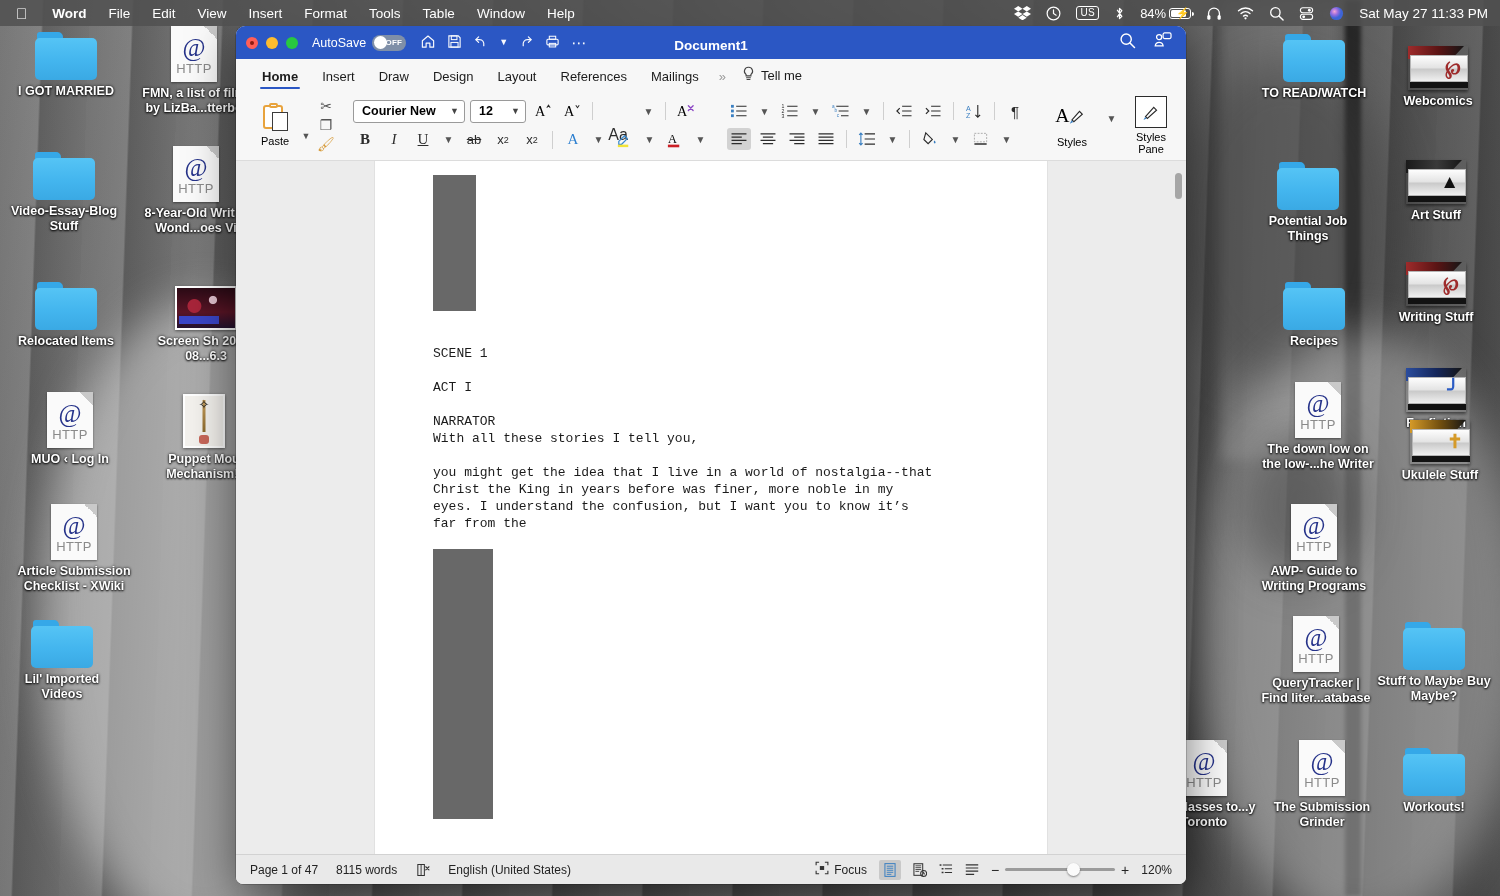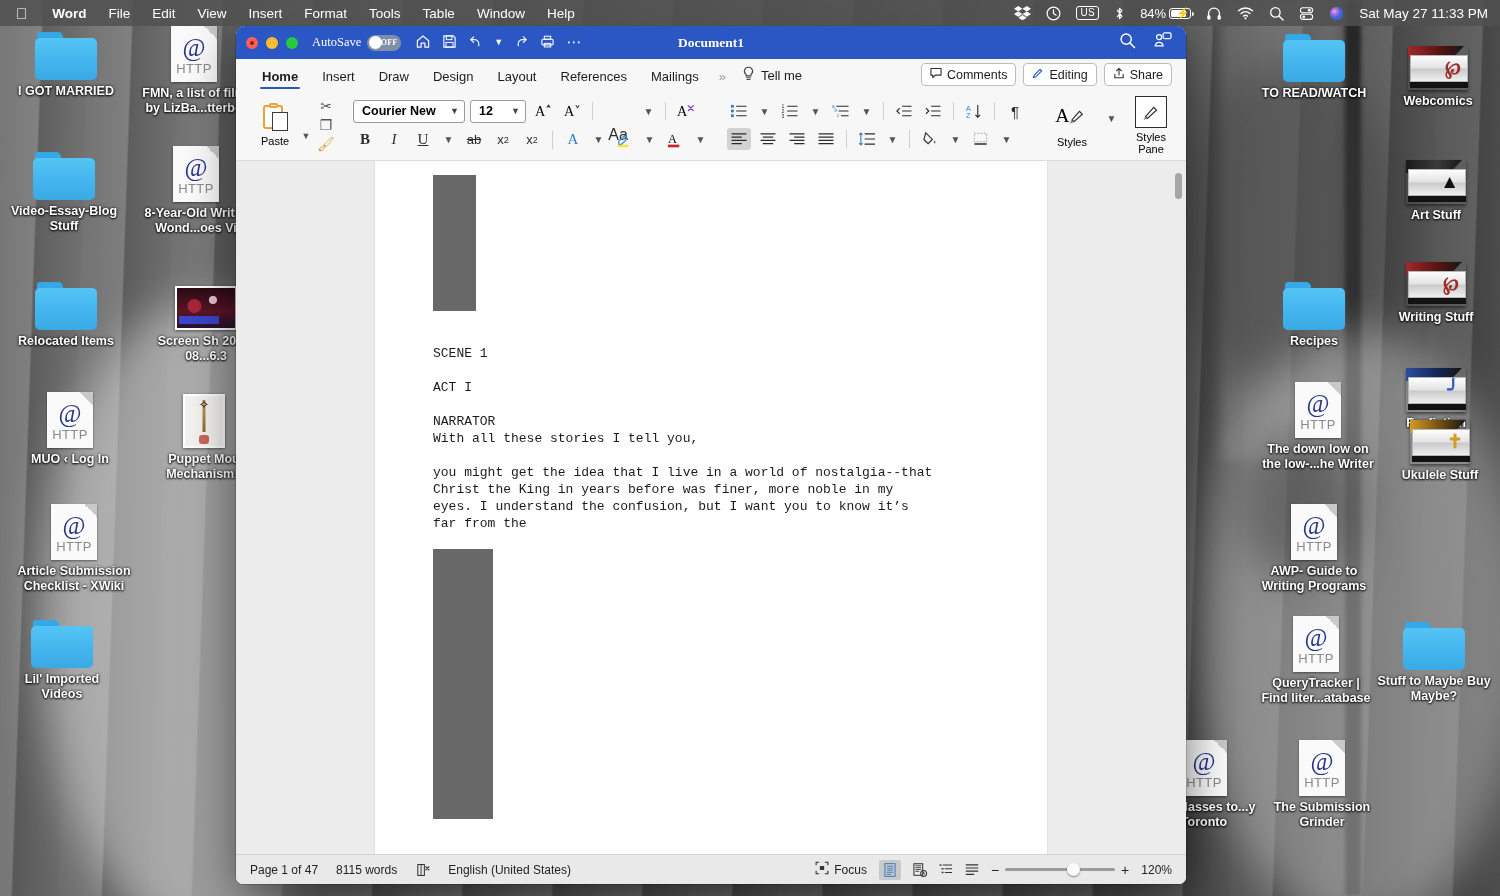--- a/index.html
+++ b/index.html
@@ -163,22 +163,22 @@
 
   
   #word-window {
     position: absolute; left: 236px; top: 26px; width: 950px; height: 858px;
     border-radius: 9px 9px 7px 7px; overflow: hidden; z-index: 40;
     box-shadow: 0 14px 48px rgba(0,0,0,.55), 0 0 0 .5px rgba(0,0,0,.35);
     background: #fff; display: flex; flex-direction: column;
   }
   
   .titlebar {
-    height: 33px; background: #2b57c4; display: flex; align-items: center;
-    padding: 0 10px; color: #fff; flex: none; position: relative; font-family: Liberation Serif, serif;
+    height: 33px; background: #2b57c4; display: flex; 
+    padding: 12px 10px; color: #fff; flex: none; position: relative;
   }
   .traffic { display: flex; gap: 8px; align-items: center; margin-right: 14px; }
   .tl { width: 12px; height: 12px; border-radius: 50%; }
   .tl.r { background: #ff5f57; }
   .tl.y { background: #febc2e; }
   .tl.g { background: #28c840; }
   .tl.r:after { content:""; display:block; width:4px; height:4px; background:#8d1b12; border-radius:50%; margin:4px auto 0; }
   .autosave { display:flex; align-items:center; gap:6px; font-size:12.5px; margin-right: 10px; }
   .tgl {
     width: 34px; height: 16px; border-radius: 9px; background: #7f8fa8;
@@ -494,20 +494,27 @@
   </div>
   <div class="dicon" style="left:1380px; top:46px;">
     <div class="appcard" style="--sw:#9e2b2b; --sw2:#5a1414; --mk:#9e2b2b;">
       <div class="top"></div>
         <div class="card"></div>
         <div class="shadow"></div>
         <div class="mark">℘</div>
     </div>
     <div class="lbl">Webcomics</div>
   </div>
+  <div class="dicon" style="left:1250px; top:162px;">
+    <div class="folder">
+        <div class="tab"></div>
+        <div class="body"></div>
+      </div>
+    <div class="lbl">Potential Job Things</div>
+  </div>
   <div class="dicon" style="left:1378px; top:160px;">
     <div class="appcard" style="--sw:#1a1a1a; --sw2:#3a3a3a; --mk:#111;">
       <div class="top"></div>
         <div class="card"></div>
         <div class="shadow"></div>
         <div class="mark">▲</div>
     </div>
     <div class="lbl">Art Stuff</div>
   </div>
   <div class="dicon" style="left:1256px; top:282px;">
@@ -588,20 +595,27 @@
     <div class="lbl">rov Classes to...y Toronto</div>
   </div>
   <div class="dicon" style="left:1264px; top:740px;">
     <div class="filedoc">
         <div class="sheet"></div>
         <div class="fold"></div>
         <div class="at">@</div>
         <div class="http">HTTP</div>
       </div>
     <div class="lbl">The Submission Grinder</div>
+  </div>
+  <div class="dicon" style="left:1376px; top:748px;">
+    <div class="folder">
+        <div class="tab"></div>
+        <div class="body"></div>
+      </div>
+    <div class="lbl">Workouts!</div>
   </div>
 
   <div id="word-window">
 
     <div class="titlebar">
       <div class="traffic">
         <div class="tl r"></div>
         <div class="tl y"></div>
         <div class="tl g"></div>
       </div>
@@ -675,47 +689,20 @@
       <div class="rtab">Mailings</div>
       <div class="rtab-more">»</div>
       <div class="tellme">
         <span>
           <svg width="13" height="15" viewBox="0 0 14 16">
               <path d="M7 1.3a4.3 4.3 0 0 1 2.6 7.8v1.5H4.4V9.1A4.3 4.3 0 0 1 7 1.3z" fill="none" stroke="#444" stroke-width="1.2"></path>
               <path d="M4.9 12.6h4.2M5.4 14.4h3.2" stroke="#444" stroke-width="1.2" stroke-linecap="round"></path>
             </svg>
         </span>
         <span>Tell me</span>
-      </div>
-      <div class="tabs-right">
-        <div class="chipbtn">
-          <span>
-            <svg width="12" height="12" viewBox="0 0 13 13">
-                <path d="M1 1.6h11v7.2H5.6L3 11.6V8.8H1z" fill="none" stroke="#333" stroke-width="1.2" stroke-linejoin="round"></path>
-              </svg>
-          </span>
-          <span>Comments</span>
-        </div>
-        <div class="chipbtn">
-          <span>
-            <svg width="12" height="12" viewBox="0 0 13 13">
-                <path d="M1.4 11.6l1.1-2.9 6.2-6.2 1.8 1.8-6.2 6.2z" fill="none" stroke="#2b57c4" stroke-width="1.2" stroke-linejoin="round"></path>
-              </svg>
-          </span>
-          <span>Editing</span>
-        </div>
-        <div class="chipbtn">
-          <span>
-            <svg width="12" height="12" viewBox="0 0 13 13">
-                <path d="M6.5 1.4v7.4M3.8 4.1L6.5 1.4l2.7 2.7" fill="none" stroke="#333" stroke-width="1.2" stroke-linecap="round" stroke-linejoin="round"></path>
-                <path d="M2 7.6v4h9v-4" fill="none" stroke="#333" stroke-width="1.2"></path>
-              </svg>
-          </span>
-          <span>Share</span>
-        </div>
       </div>
     </div>
 
     <div class="ribbon">
 
       <div class="rgroup">
         <div class="paste-btn">
           <div class="paste-ico">
             <div class="clip-board"></div>
               <div class="clip-top"></div>

